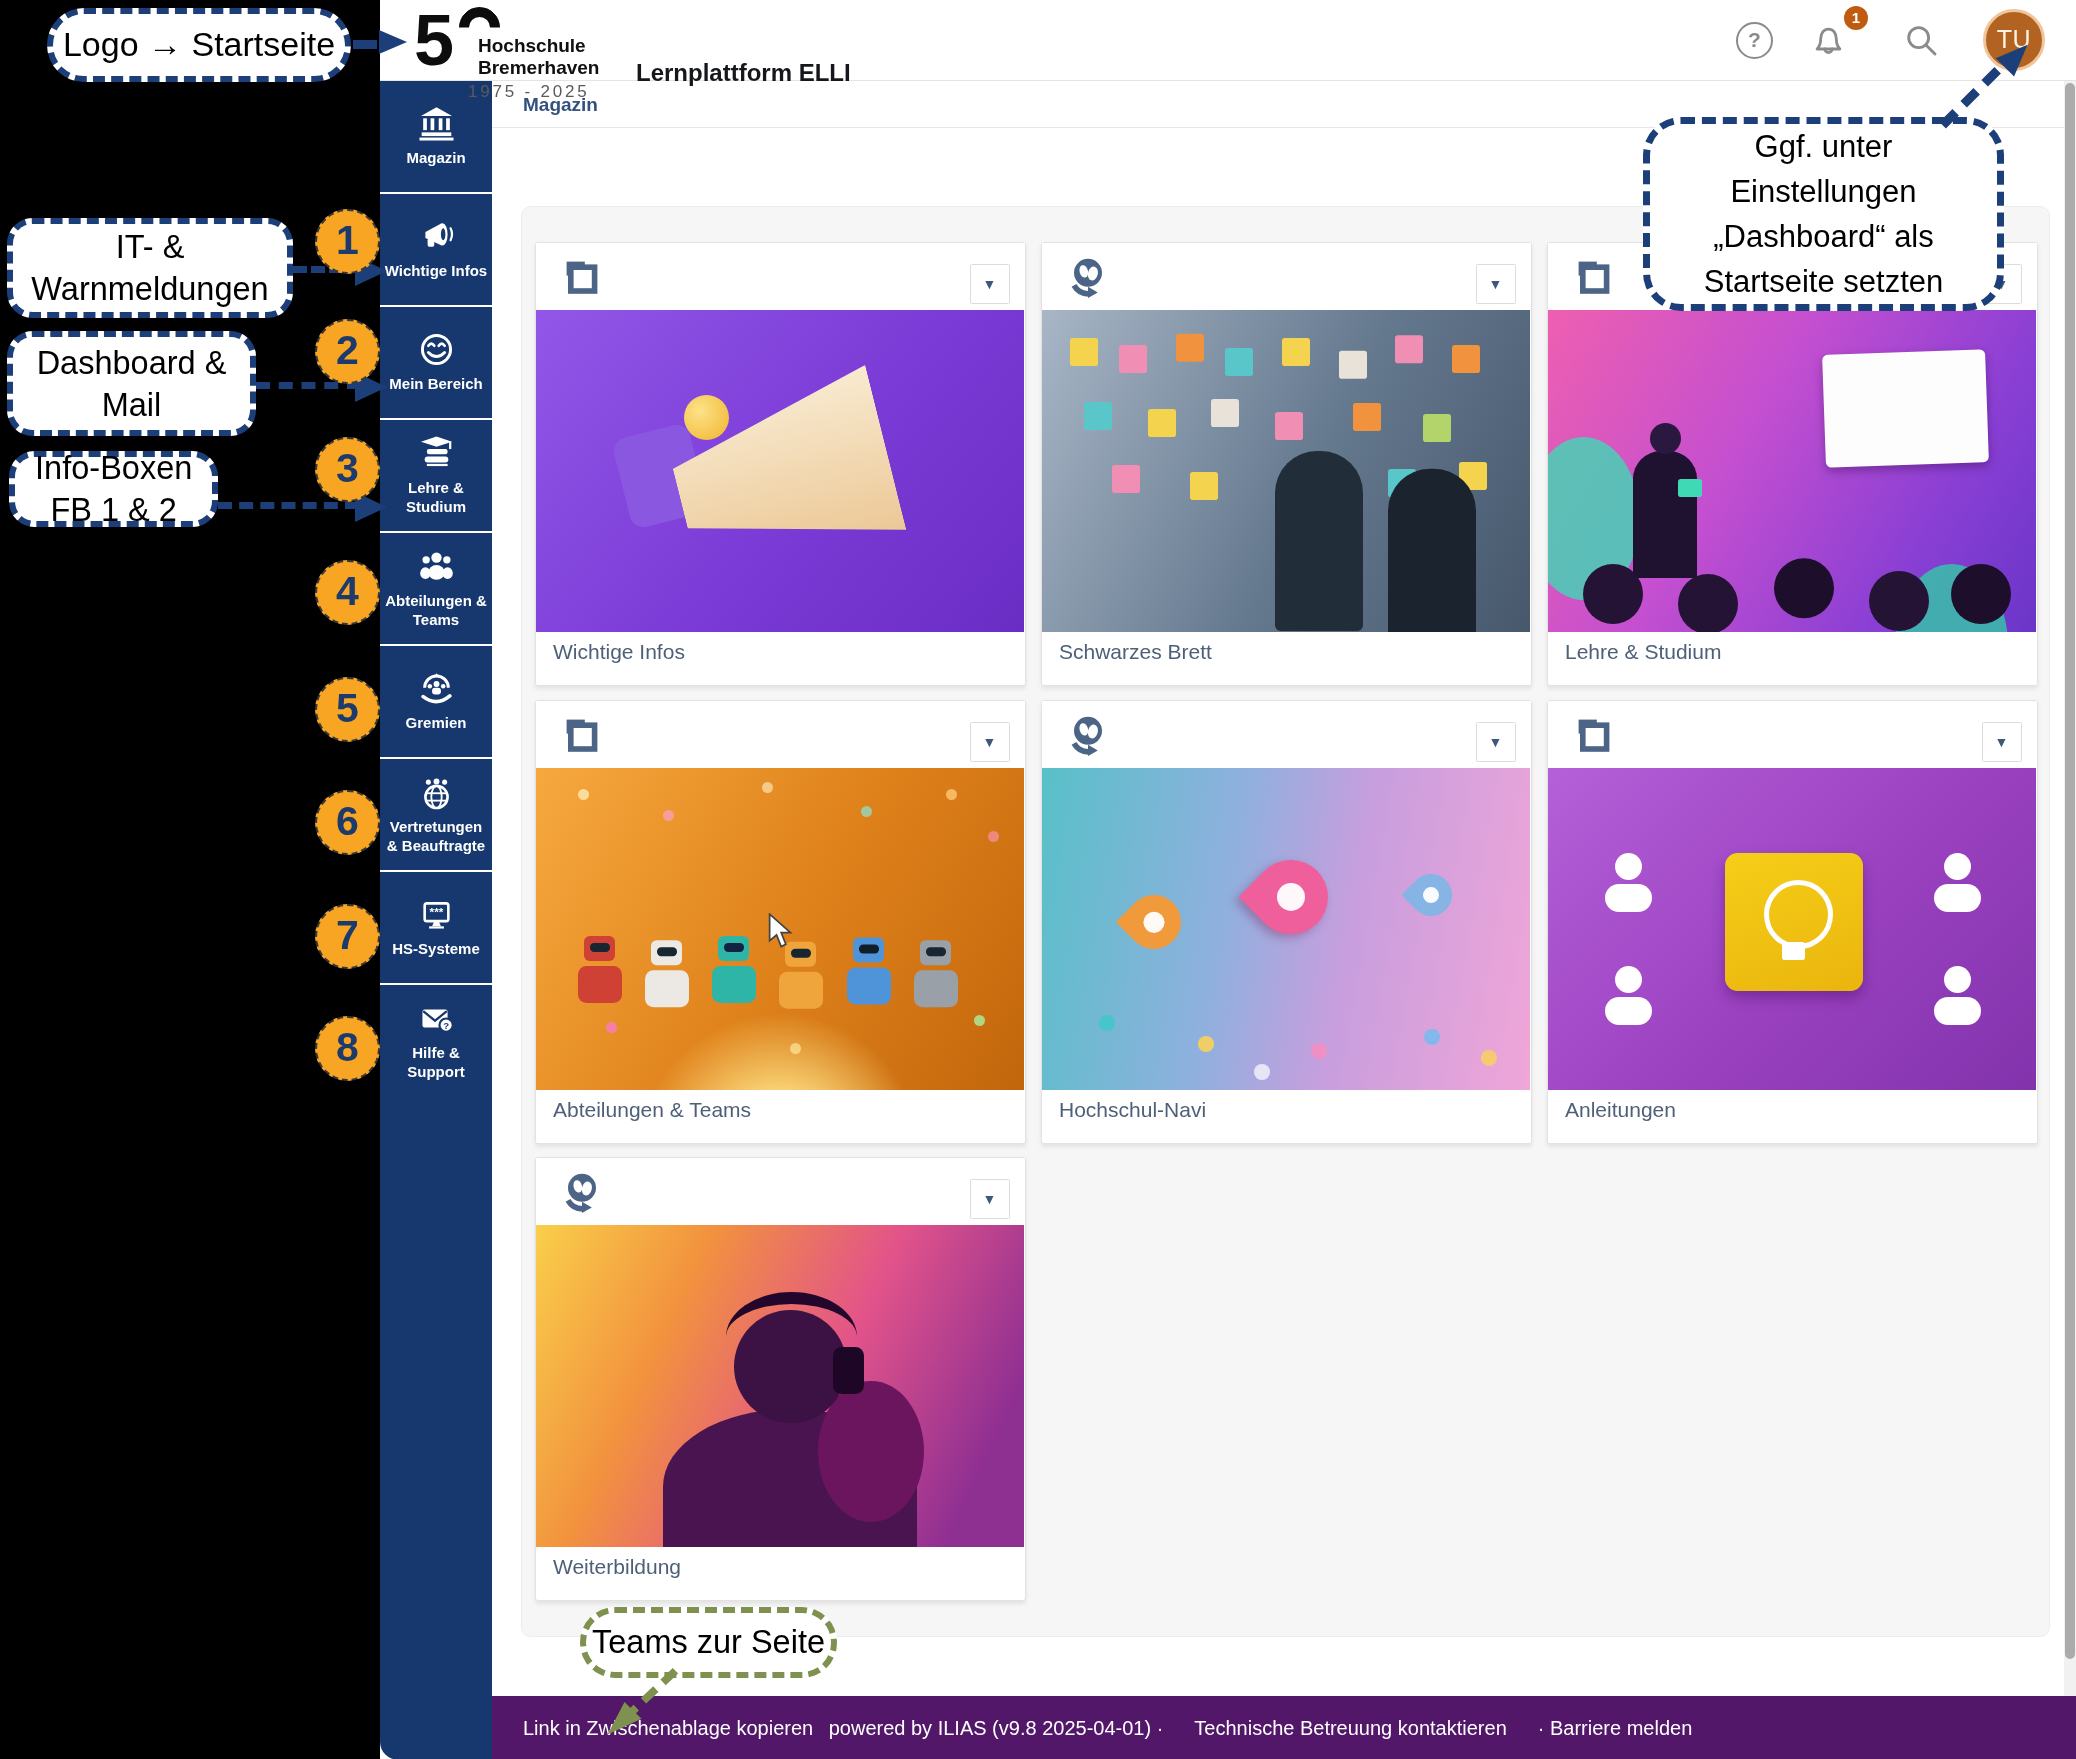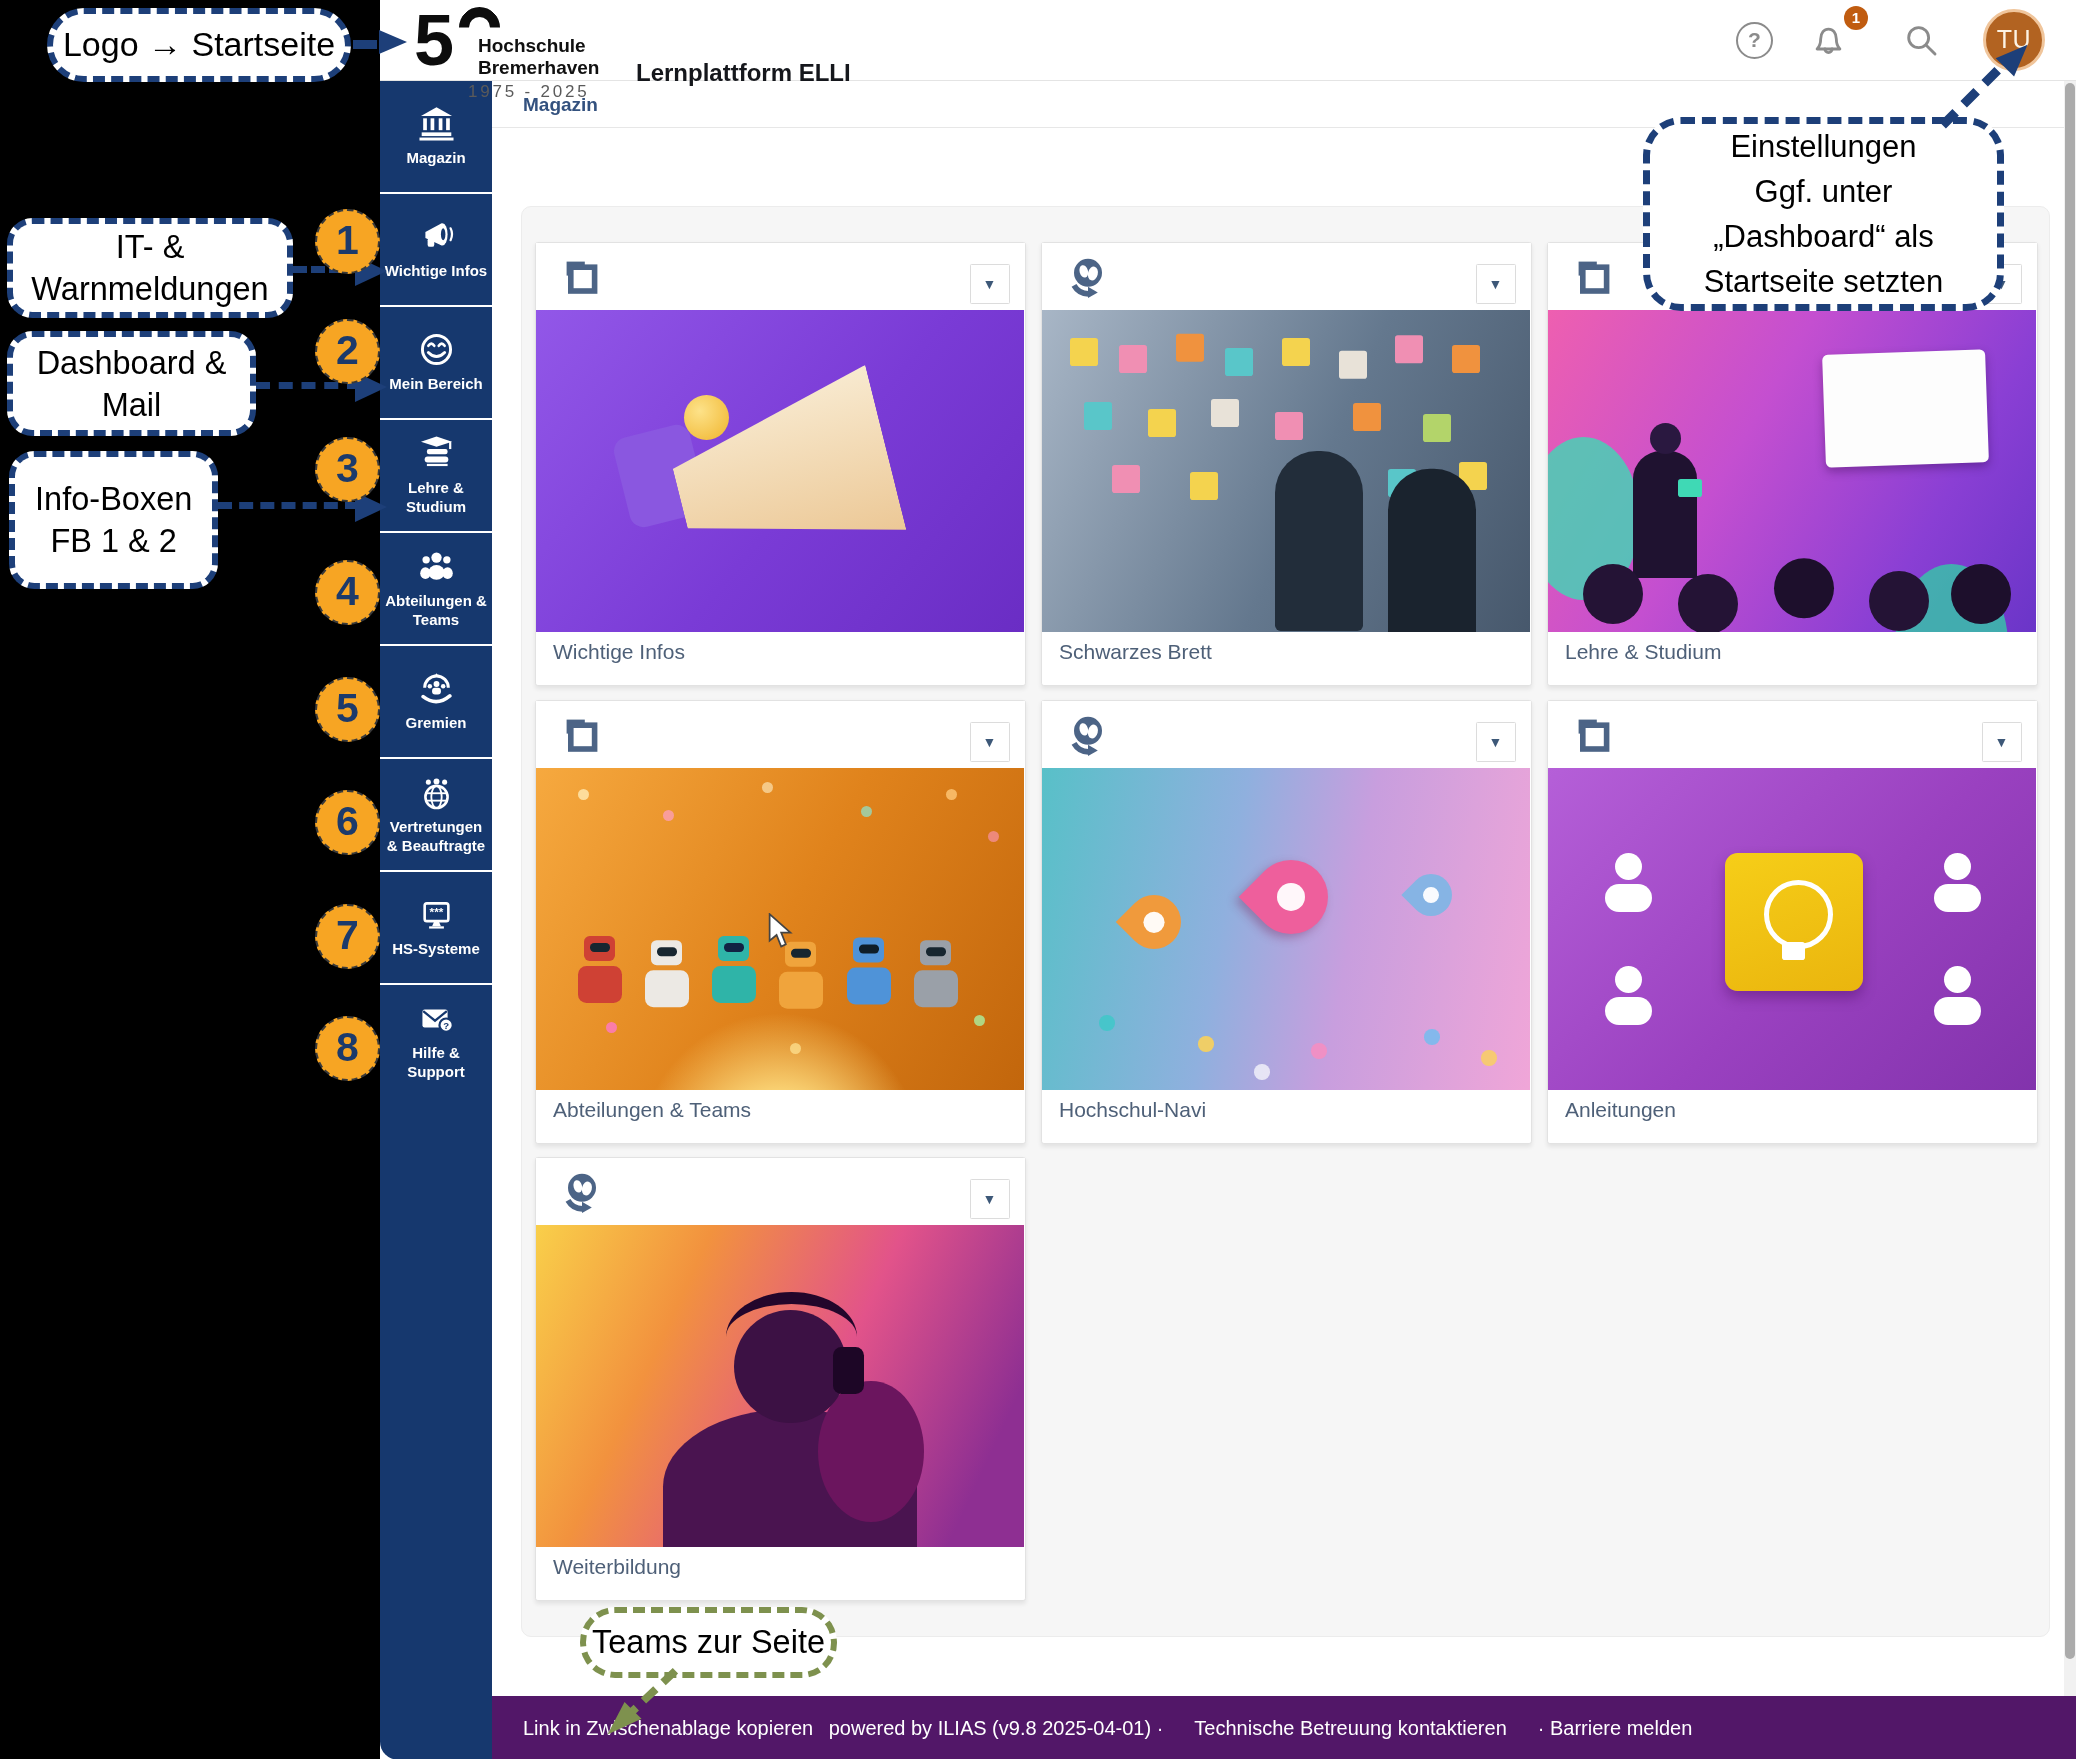--- a/index.html
+++ b/index.html
@@ -135,21 +135,21 @@
   
   .sbar-track { position:absolute; left:1684px; top:81px; width:12.7px; height:1615px; background:#f1f1f1; }
   .sbar-thumb { position:absolute; left:1.4px; top:2.1px; width:10px; height:1576px; background:#ababab; border-radius:5px; }
 
   
   .callout { position:absolute; background:#fff; border:6.4px dashed #1d3f79; color:#000; text-align:center; z-index:40; }
   .co-logo { left:47px; top:7.8px; width:304px; height:74px; border-radius:37px; font-size:34px; line-height:61px; }
   .co-box { border-radius:25.4px; display:flex; flex-direction:column; justify-content:center; font-size:32.5px; line-height:42px; }
   .co-a { left:7px; top:218px; width:286px; height:100px; }
   .co-b { left:7px; top:331px; width:249px; height:105px; }
-  .co-c { left:9.2px; top:451px; width:209px; height:138px; }
+  .co-c { left:9.2px; top:451px; width:209px; height:76px; }
   .co-settings { left:1643px; top:117px; width:361px; height:194px; border-radius:38px; border-width:7.8px;
                  font-size:31px; line-height:45px; display:flex; flex-direction:column; justify-content:center; }
   .co-link { left:580px; top:1607px; width:257px; height:71px; border-radius:35px; border-color:#7e914e;
              font-size:32.5px; line-height:58px; }
   .num-badge { position:absolute; width:65px; height:65px; border-radius:50%; background:#f7a523;
                border:2.8px dashed #3a3a3a; color:#1c3a6b; font-size:41px; font-weight:700;
                text-align:center; line-height:59px; z-index:41; }
   .dash-line { position:absolute; border-top:7px dashed #1d3f79; z-index:39; }
   .ah-right { position:absolute; width:0; height:0; border-top:15px solid transparent; border-bottom:15px solid transparent;
               border-left:32.5px solid #1d3f79; z-index:41; }
@@ -459,22 +459,22 @@
   <div class="num-badge" style="left:315px; top:209px;">1</div>
   <div class="num-badge" style="left:315px; top:319px;">2</div>
   <div class="num-badge" style="left:315px; top:437px;">3</div>
   <div class="num-badge" style="left:315px; top:560px;">4</div>
   <div class="num-badge" style="left:315px; top:677px;">5</div>
   <div class="num-badge" style="left:315px; top:790px;">6</div>
   <div class="num-badge" style="left:315px; top:904px;">7</div>
   <div class="num-badge" style="left:315px; top:1016px;">8</div>
 
   <div class="callout co-settings">
+    <div>Ggf. unter</div>
     <div>Einstellungen</div>
-    <div>Ggf. unter</div>
     <div>„Dashboard“ als</div>
     <div>Startseite setzten</div>
   </div>
   <svg class="ann-svg" style="left:1937px; top:39px;" width="99" height="92" viewBox="0 0 140 130">
     <line x1="8" y1="122" x2="88" y2="42" stroke="#1d3f79" stroke-width="13" stroke-dasharray="26 16"></line>
     <polygon points="128,8 109,53 83,27" fill="#1d3f79"></polygon>
   </svg>
 
   <div class="callout co-link">Teams zur Seite</div>
   <svg class="ann-svg" style="left:592px; top:1665px;" width="99" height="78" viewBox="0 0 140 110">

